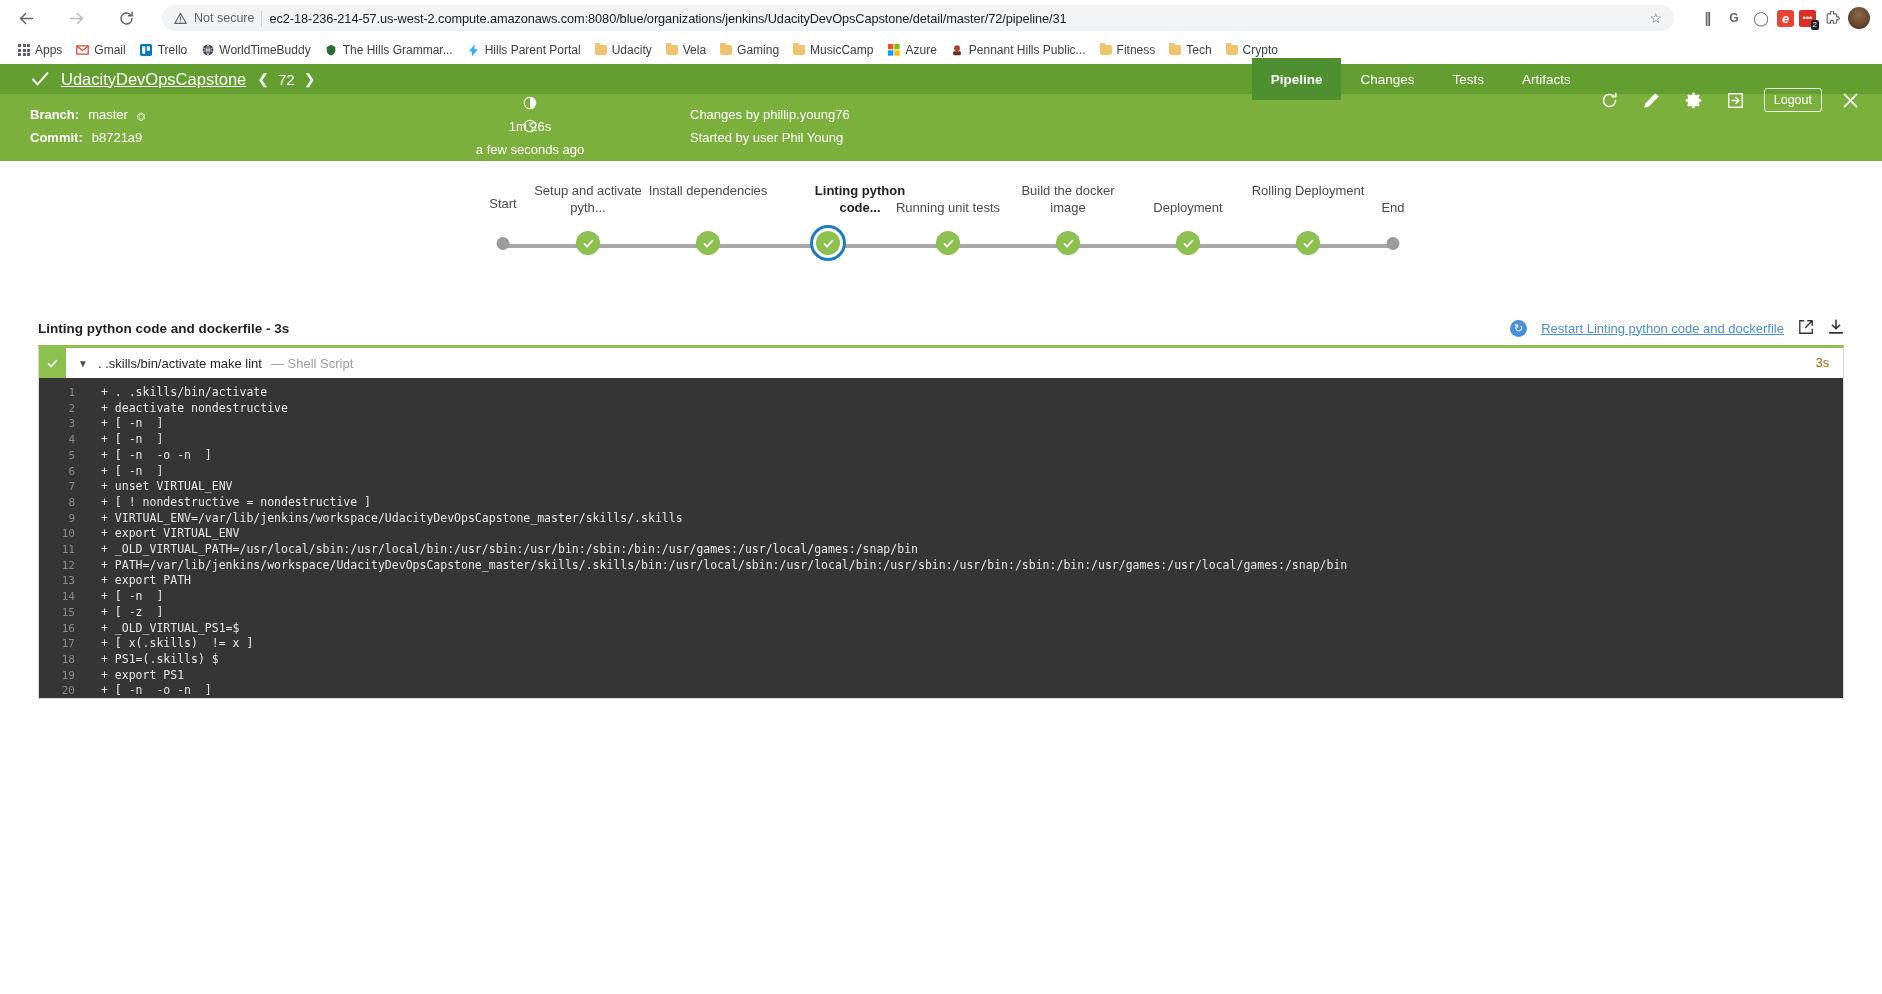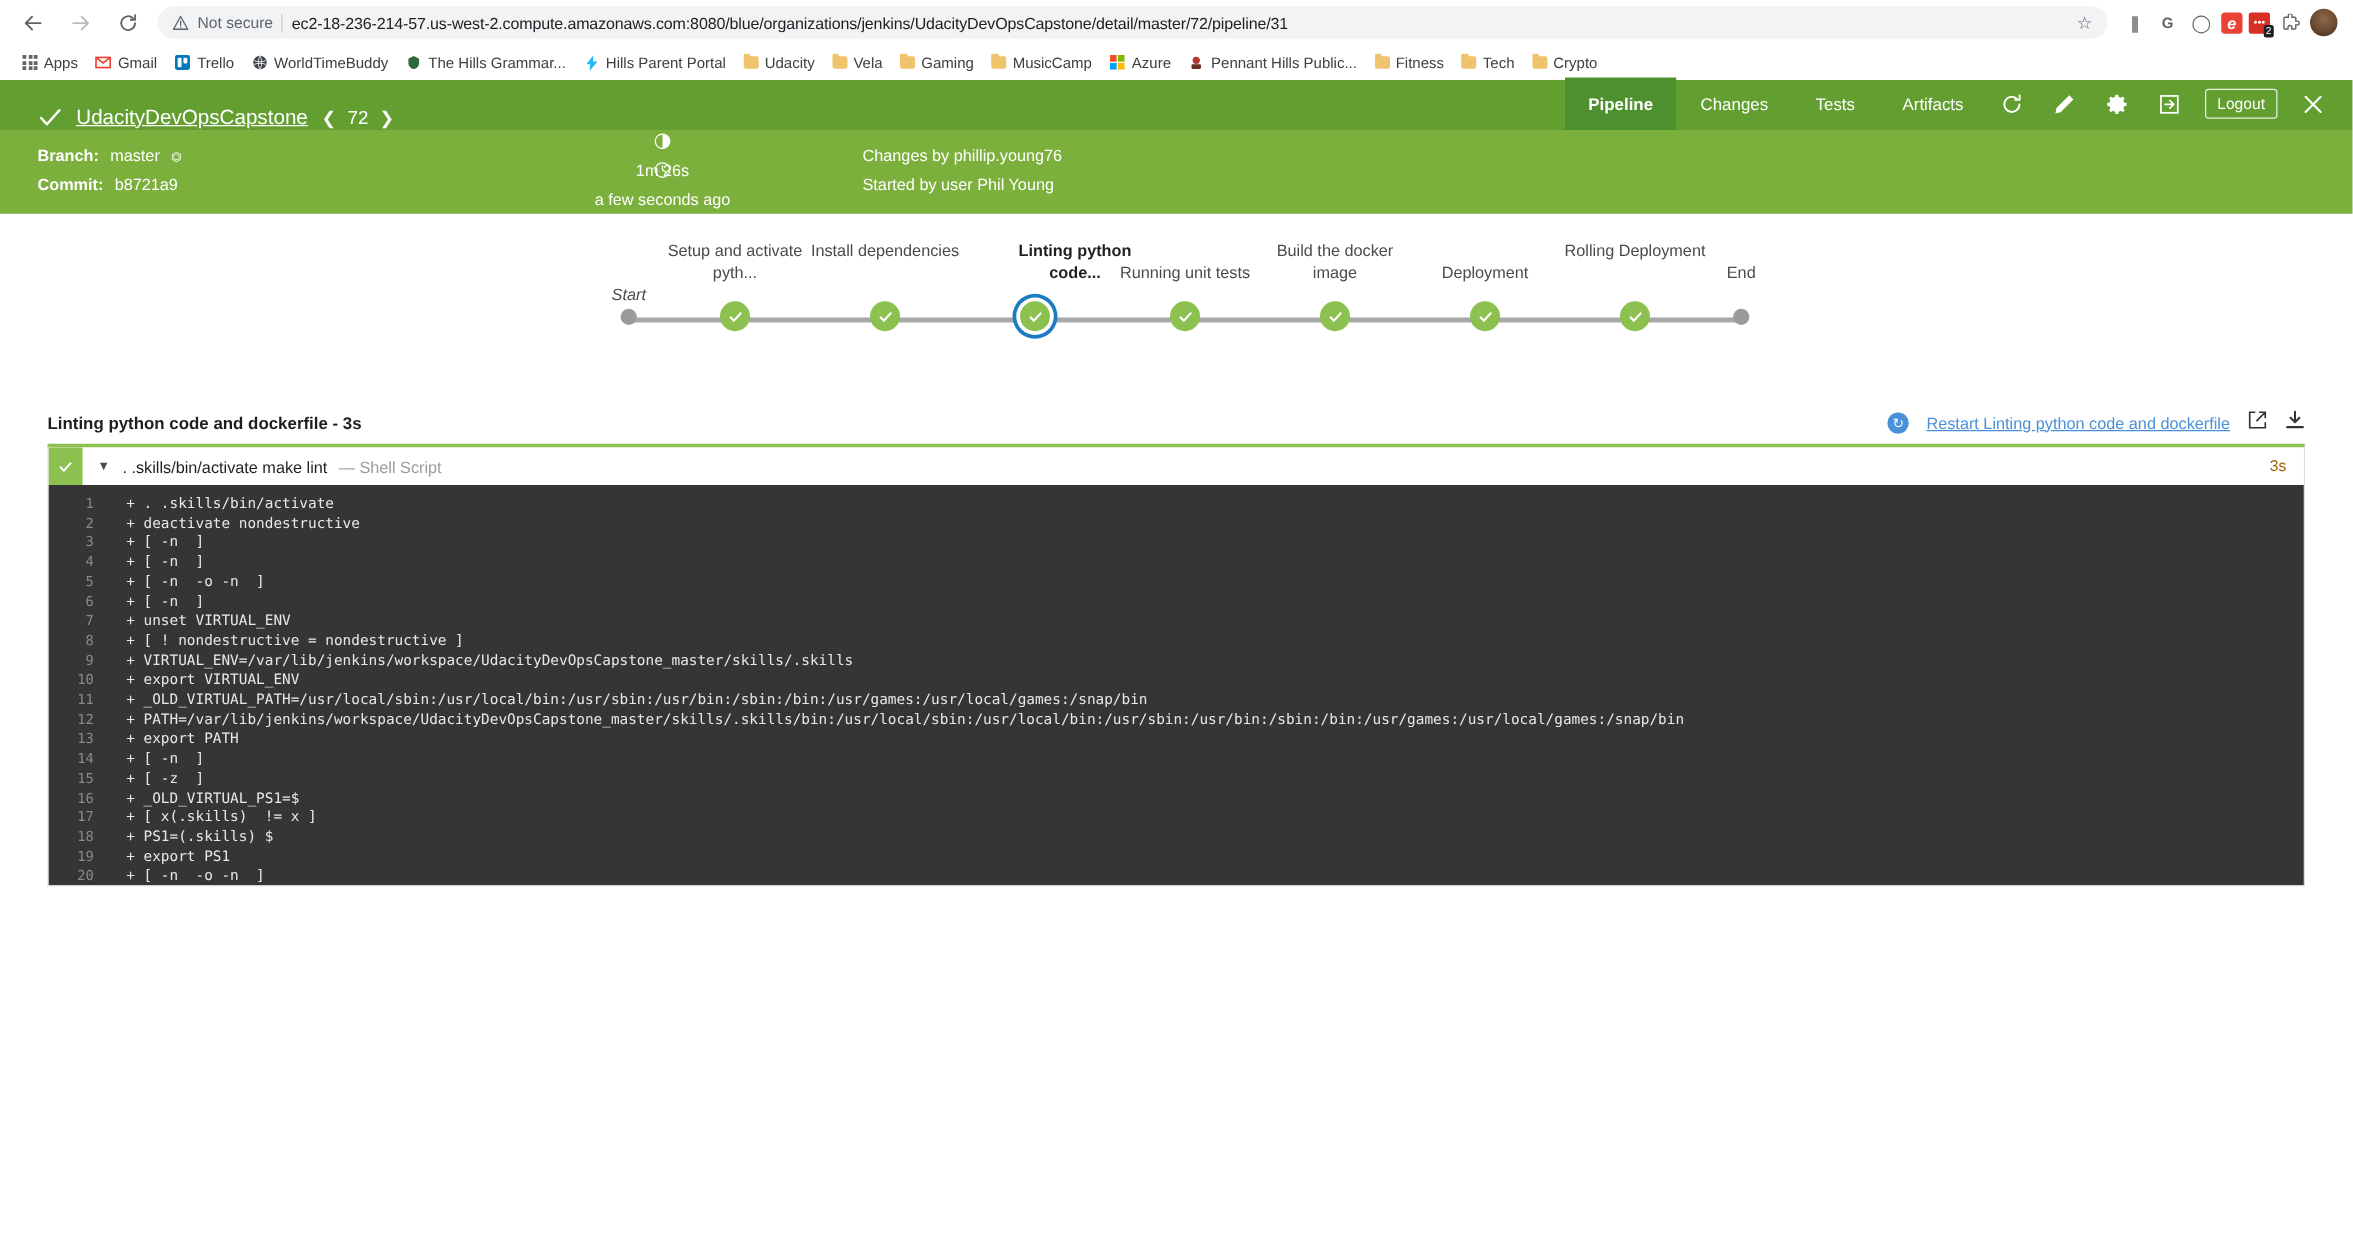--- a/index.html
+++ b/index.html
@@ -5,21 +5,21 @@
   * { box-sizing: border-box; margin: 0; padding: 0; }
   html, body {
     width: 1882px; height: 994px;
     background: #ffffff;
     font-family: "Liberation Sans", sans-serif;
     overflow: hidden;
   }
 
   
   .browser-chrome { background:#ffffff; width:100%; }
-  .url-row { display:flex; align-items:center; height:36px; padding:0 12px; gap:10px; }
+  .url-row { display:flex; align-items:center; height:36px; padding:0 12px; gap:22px; }
   .nav-btn {
     width:28px; height:28px; display:flex; align-items:center; justify-content:center;
     color:#5f6368; font-size:17px; flex:0 0 auto;
   }
   .nav-btn.disabled { color:#b8bcc0; }
   .omnibox {
     flex:1 1 auto; height:26px; background:#f1f3f4; border-radius:13px;
     display:flex; align-items:center; padding:0 12px; gap:7px; min-width:0;
   }
   .warn-triangle { width:13px; height:13px; flex:0 0 auto; }
@@ -55,21 +55,21 @@
     width:12px; height:10px; background:#f0c36d; border-radius:1px 2px 2px 2px;
     position:relative; flex:0 0 auto;
   }
   .folder::before { content:""; position:absolute; top:-2.5px; left:0; width:5.5px; height:3px;
                     background:#f0c36d; border-radius:1px 1px 0 0; }
   .ic { width:13px; height:13px; flex:0 0 auto; display:flex; align-items:center;
         justify-content:center; font-size:11px; }
 
   
   .bo-header { background:#4e8f2f; }
-  .bo-top { height:40px; display:flex; align-items:flex-end; background:#639e30; position:relative; }
+  .bo-top { height:30px; display:flex; align-items:center; background:#639e30; position:relative; }
   .bo-top-left { display:flex; align-items:center; gap:11px; padding-left:30px; }
   .check-big { width:20px; height:20px; flex:0 0 auto; }
   .run-title { color:#fff; font-size:16.5px; text-decoration:underline; font-weight:400; }
   .run-nav { color:#fff; font-size:15px; display:flex; align-items:center; gap:9px; }
   .chev { font-size:14px; opacity:.95; }
   .bo-tabs { margin-left:auto; display:flex; align-items:stretch; height:42px; }
   .bo-tab { display:flex; align-items:center; padding:0 19px; color:#fff; font-size:13.5px; }
   .bo-tab.active { background:#4e8f2f; font-weight:bold; }
   .bo-actions { display:flex; align-items:center; gap:2px; padding-right:12px;margin-top:42px; }
   .act-btn { width:40px; height:42px; display:flex; align-items:center; justify-content:center;
@@ -430,21 +430,21 @@
             <svg width="13" height="13" viewBox="0 0 16 16">
               <path d="M3 8.4l3.2 3.4L13 4.4" fill="none" stroke="#fff" stroke-width="2" stroke-linecap="round" stroke-linejoin="round"></path>
             </svg>
           </div>
       </div>
       <div class="node" style="left:1393px;">
         <div class="node-circle terminal"></div>
       </div>
     </div>
 
-    <div class="stage" style="left:503px; top:56px;font-style:italic;">
+    <div class="stage" style="left:503px; top:34px;">
       <div class="stage-label">Start</div>
     </div>
     <div class="stage" style="left:588px; top:21px;">
       <div class="stage-label">Setup and activate pyth...</div>
     </div>
     <div class="stage" style="left:708px; top:21px;">
       <div class="stage-label">Install dependencies</div>
     </div>
     <div class="stage current" style="left:860px; top:21px;">
       <div class="stage-label">Linting python code...</div>

